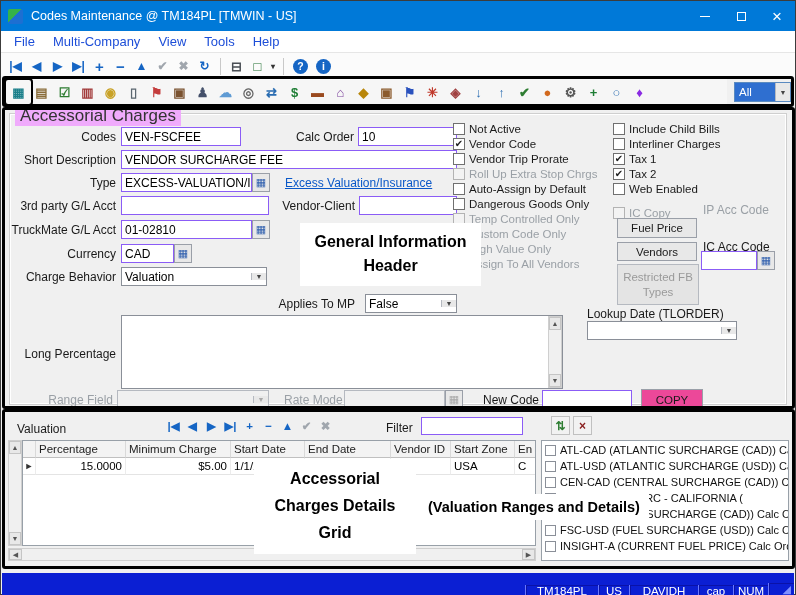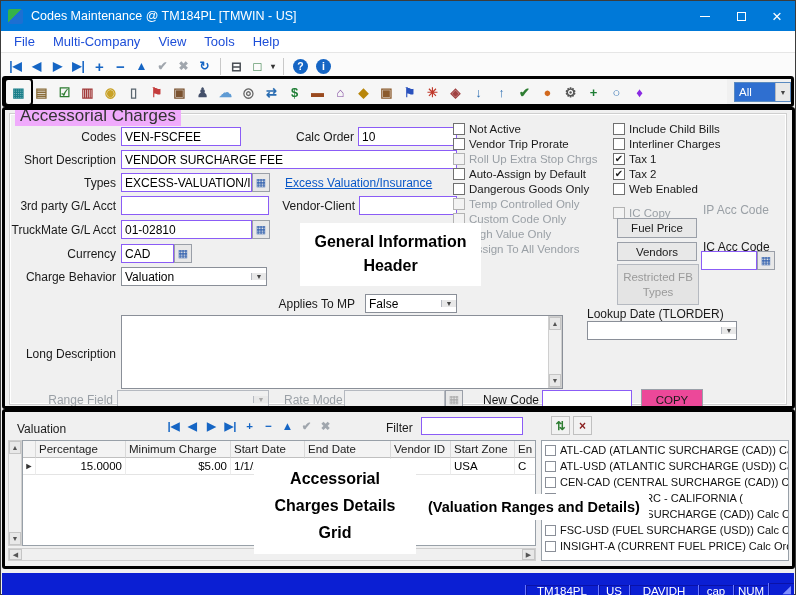--- a/index.html
+++ b/index.html
@@ -213,21 +213,21 @@
   <span class="legend">Accessorial Charges</span>
 
   <span class="lbl" style="left:8px;top:129px;width:107px">Codes</span>
   <div class="fld" style="left:120px;top:126px;width:120px">VEN-FSCFEE</div>
   <span class="lbl" style="left:278px;top:129px;width:75px">Calc Order</span>
   <div class="fld" style="left:357px;top:126px;width:99px">10</div>
 
   <span class="lbl" style="left:8px;top:152px;width:107px">Short Description</span>
   <div class="fld" style="left:120px;top:149px;width:336px">VENDOR SURCHARGE FEE</div>
 
-  <span class="lbl" style="left:8px;top:175px;width:107px">Types</span>
+  <span class="lbl" style="left:8px;top:175px;width:107px">Type</span>
   <div class="fld" style="left:120px;top:172px;width:131px">EXCESS-VALUATION/INS</div>
   <span class="lk" style="left:251px;top:172px"></span>
   <span class="link" style="left:284px;top:175px">Excess Valuation/Insurance</span>
 
   <span class="lbl" style="left:8px;top:198px;width:107px">3rd party G/L Acct</span>
   <div class="fld" style="left:120px;top:195px;width:148px"></div>
   <span class="lbl" style="left:278px;top:198px;width:76px">Vendor-Client</span>
   <div class="fld" style="left:358px;top:195px;width:98px"></div>
 
   <span class="lbl" style="left:8px;top:222px;width:107px">TruckMate G/L Acct</span>
@@ -248,20 +248,24 @@
   <div class="combo" style="left:364px;top:293px;width:92px">
     <span class="cval">False</span>
     <span class="arr"></span>
   </div>
 
   <div class="cbcol" style="left:452px;top:120px;width:158px">
 
   <label class="cbrow">
         <span class="cbx"></span>
         <span>Not Active</span>
+      </label>
+      <label class="cbrow checked">
+        <span class="cbx"></span>
+        <span>Vendor Code</span>
       </label>
       <label class="cbrow">
         <span class="cbx"></span>
         <span>Vendor Trip Prorate</span>
       </label>
       <label class="cbrow dis">
         <span class="cbx"></span>
         <span>Roll Up Extra Stop Chrgs</span>
       </label>
       <label class="cbrow">
@@ -324,21 +328,21 @@
   <div class="fld" style="left:700px;top:250px;width:56px"></div>
   <span class="lk" style="left:756px;top:250px"></span>
   <div class="pbtn dis" style="left:616px;top:263px;width:82px;height:41px">Restricted FB Types</div>
 
   <span class="lbl lft" style="left:586px;top:306px;width:160px">Lookup Date (TLORDER)</span>
   <div class="combo" style="left:586px;top:320px;width:150px">
     <span class="cval"></span>
     <span class="arr"></span>
   </div>
 
-  <span class="lbl" style="left:8px;top:346px;width:107px">Long Description</span>
+  <span class="lbl" style="left:8px;top:346px;width:107px">Long Percentage</span>
   <div class="ta"></div>
   <div class="vsb" style="left:547px;top:315px;height:72px">
     <span class="sbtn">▲</span>
     <span class="strack"></span>
     <span class="sbtn">▼</span>
   </div>
 
   <span class="lbl dis" style="left:38px;top:392px;width:74px">Range Field</span>
   <div class="combo dis" style="left:116px;top:389px;width:152px">
     <span class="cval"></span>

